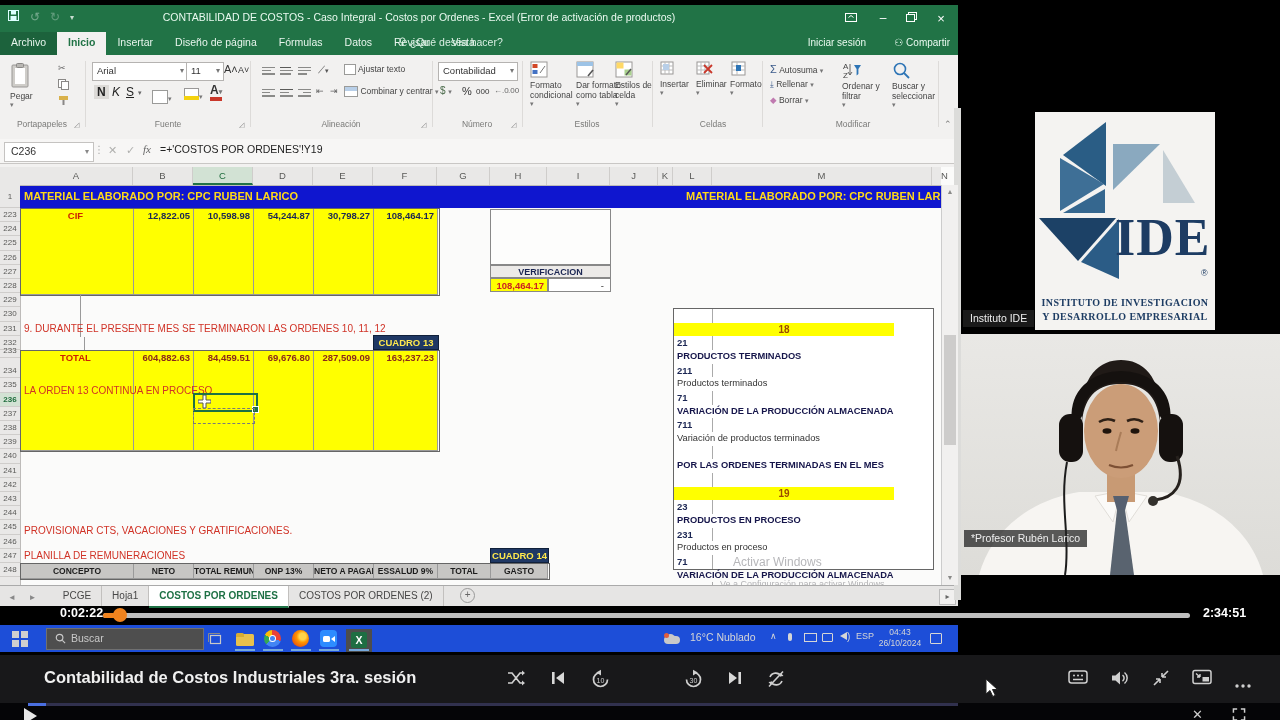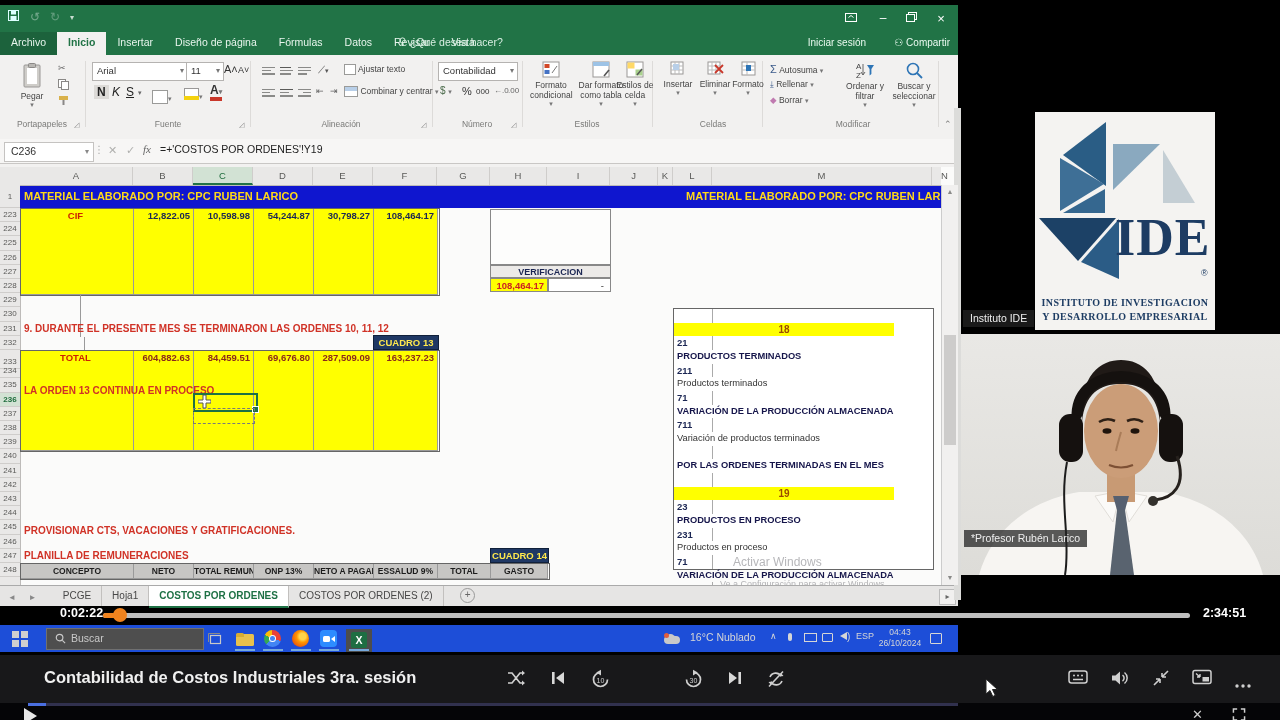--- a/index.html
+++ b/index.html
@@ -17,21 +17,21 @@
   #tabrow{position:absolute;left:0;top:27px;width:958px;height:23px;background:#217346;}
   .rtab{position:relative;display:inline-block;padding:4px 11px 0 11px;height:19px;font-size:10.5px;color:#e8f5ed;cursor:default;}
   .rtab.file{background:rgba(0,0,0,.14);}
   .rtab.active{background:#f2f1f0;color:#217346;font-weight:bold;}
   #tellme{position:absolute;left:398px;top:4px;font-size:10.5px;color:#d9efe2;}
   #signin{position:absolute;right:92px;top:5px;font-size:10px;color:#eafaf0;}
   #share{position:absolute;right:8px;top:5px;font-size:10px;color:#eafaf0;}
   #ribbon{position:absolute;left:0;top:50px;width:958px;height:84px;background:#f2f1f0;border-bottom:1px solid #c9c7c5;}
   .gsep{position:absolute;top:6px;height:66px;width:1px;background:#dddbd9;}
   .glabel{position:absolute;top:64px;font-size:8.5px;color:#7a7a78;width:120px;text-align:center;}
-  .rbtn{position:absolute;font-size:8.5px;color:#444;text-align:center;}
+  .rbtn{position:absolute;font-size:8.5px;color:#444;text-align:left;}
   .rsel{position:absolute;height:17px;background:#fff;border:1px solid #b5b3b1;font-size:9.5px;color:#333;
         line-height:15px;text-align:left;padding-left:4px;}
   .rsel .da{float:right;margin-right:3px;color:#777;font-size:8px;}
   .mini{position:absolute;font-size:9px;color:#666;}
   .alicon{display:inline-block;width:13px;height:10px;margin:0 2px;}
   .alicon i{display:block;height:1.6px;background:#8a8a88;margin-top:1.6px;}
   .gridico{display:inline-block;width:14px;height:12px;border:1px solid #9a9a98;
            background:linear-gradient(#fff,#fff);position:relative;vertical-align:middle;}
   .exp{position:absolute;top:66px;font-size:7px;color:#888;}
 
@@ -54,21 +54,21 @@
   .tbl{position:absolute;border:1px solid #666;z-index:2;}
   .cell{position:absolute;box-sizing:border-box;overflow:hidden;white-space:nowrap;
         font-size:9.5px;font-weight:bold;color:#1b2653;text-align:right;
         border-right:1px solid #9a9a9a;border-bottom:1px solid #9a9a9a;padding:1px 3px 0 0;}
   .cell.lab{text-align:left;padding-left:2px;}
   .cell.hg{background:#c7c6c4;color:#1c1c1c;text-align:center;padding:1px 0 0 0;}
   .cell.data{background:#dbe5f1;}
   .cell.yel{background:#ffff00;}
   .red{color:#cc1111;}
   .nvy{color:#1b2653;}
-  .note{position:absolute;font-size:10px;font-weight:bold;color:#d03226;z-index:3;white-space:nowrap;}
+  .note{position:absolute;font-size:10px;font-weight:normal;color:#d03226;z-index:3;white-space:nowrap;}
   .cuadro{position:absolute;background:#1f3864;color:#ffe94d;font-size:9.5px;font-weight:bold;
           text-align:center;z-index:3;border:1px solid #10203a;}
   .wm{position:absolute;color:rgba(110,110,115,.5);z-index:6;white-space:nowrap;}
 
   
   #stabs{position:absolute;left:0;top:580px;width:958px;height:20px;background:#e6e5e4;border-top:1px solid #aaa;}
   .stab{display:inline-block;height:20px;line-height:19px;padding:0 10px;font-size:10px;color:#474747;
         border-right:1px solid #c2c0be;vertical-align:top;}
   .stab.active{background:#fff;color:#1e7145;font-weight:bold;border-bottom:2px solid #1e7145;}
 
@@ -125,20 +125,21 @@
       <span class="qa" style="left:8px;">
         <svg width="11" height="11" viewBox="0 0 11 11">
             <rect x="0.5" y="0.5" width="10" height="10" fill="none" stroke="#dff" stroke-width="1"></rect>
             <rect x="3" y="1" width="5" height="3.5" fill="#dff"></rect>
             <rect x="2.5" y="6" width="6" height="4" fill="#dff"></rect>
           </svg>
       </span>
       <span class="qa" style="left:30px;opacity:.5">↺</span>
       <span class="qa" style="left:50px;opacity:.4">↻</span>
       <span class="qa" style="left:70px;font-size:8px;top:8px;">▾</span>
+      <span class="title nw">CONTABILIDAD DE COSTOS - Caso Integral - Costos por Ordenes - Excel (Error de activación de productos)</span>
       <span class="winbtn" style="right:96px;">
         <svg width="12" height="11" viewBox="0 0 12 11">
             <rect x="0.5" y="2.5" width="11" height="8" fill="none" stroke="#fff"></rect>
             <path d="M3.5,6.5 L6,4.5 L8.5,6.5" fill="none" stroke="#fff"></path>
           </svg>
       </span>
       <span class="winbtn" style="right:64px;">–</span>
       <span class="winbtn" style="right:36px;">
         <svg width="11" height="10" viewBox="0 0 11 10">
             <rect x="2.5" y="0.5" width="8" height="7" fill="none" stroke="#fff"></rect>
@@ -381,21 +382,21 @@
           <div class="rowhead" style="top: 23px; height: 14.2px; line-height: 14.2px;">223</div>
           <div class="rowhead" style="top: 37.2px; height: 14.2px; line-height: 14.2px;">224</div>
           <div class="rowhead" style="top: 51.4px; height: 14.2px; line-height: 14.2px;">225</div>
           <div class="rowhead" style="top: 65.6px; height: 14.2px; line-height: 14.2px;">226</div>
           <div class="rowhead" style="top: 79.8px; height: 14.2px; line-height: 14.2px;">227</div>
           <div class="rowhead" style="top: 94px; height: 14.2px; line-height: 14.2px;">228</div>
           <div class="rowhead" style="top: 108.2px; height: 14.2px; line-height: 14.2px;">229</div>
           <div class="rowhead" style="top: 122.4px; height: 14.2px; line-height: 14.2px;">230</div>
           <div class="rowhead" style="top: 136.6px; height: 14.2px; line-height: 14.2px;">231</div>
           <div class="rowhead" style="top: 150.8px; height: 14.2px; line-height: 14.2px;">232</div>
-          <div class="rowhead" style="top: 170px; height: 14.2px; line-height: 14.2px;">233</div>
+          <div class="rowhead" style="top: 159px; height: 14.2px; line-height: 14.2px;">233</div>
           <div class="rowhead" style="top: 179.2px; height: 14.2px; line-height: 14.2px;">234</div>
           <div class="rowhead" style="top: 193.4px; height: 14.2px; line-height: 14.2px;">235</div>
           <div class="rowhead sel" style="top: 207.6px; height: 14.2px; line-height: 14.2px;">236</div>
           <div class="rowhead" style="top: 221.8px; height: 14.2px; line-height: 14.2px;">237</div>
           <div class="rowhead" style="top: 236px; height: 14.2px; line-height: 14.2px;">238</div>
           <div class="rowhead" style="top: 250.2px; height: 14.2px; line-height: 14.2px;">239</div>
           <div class="rowhead" style="top: 264.4px; height: 14.2px; line-height: 14.2px;">240</div>
           <div class="rowhead" style="top: 278.6px; height: 14.2px; line-height: 14.2px;">241</div>
           <div class="rowhead" style="top: 292.8px; height: 14.2px; line-height: 14.2px;">242</div>
           <div class="rowhead" style="top: 307px; height: 14.2px; line-height: 14.2px;">243</div>

